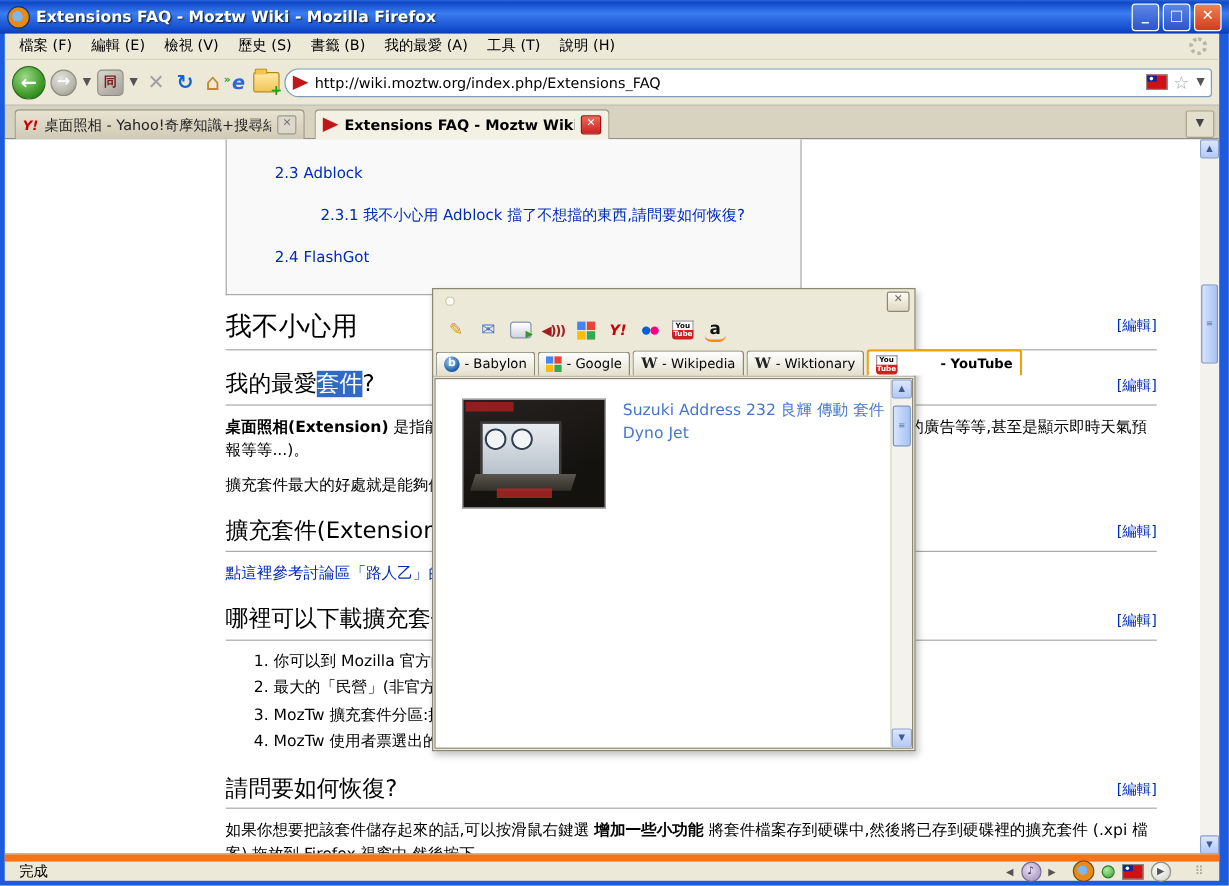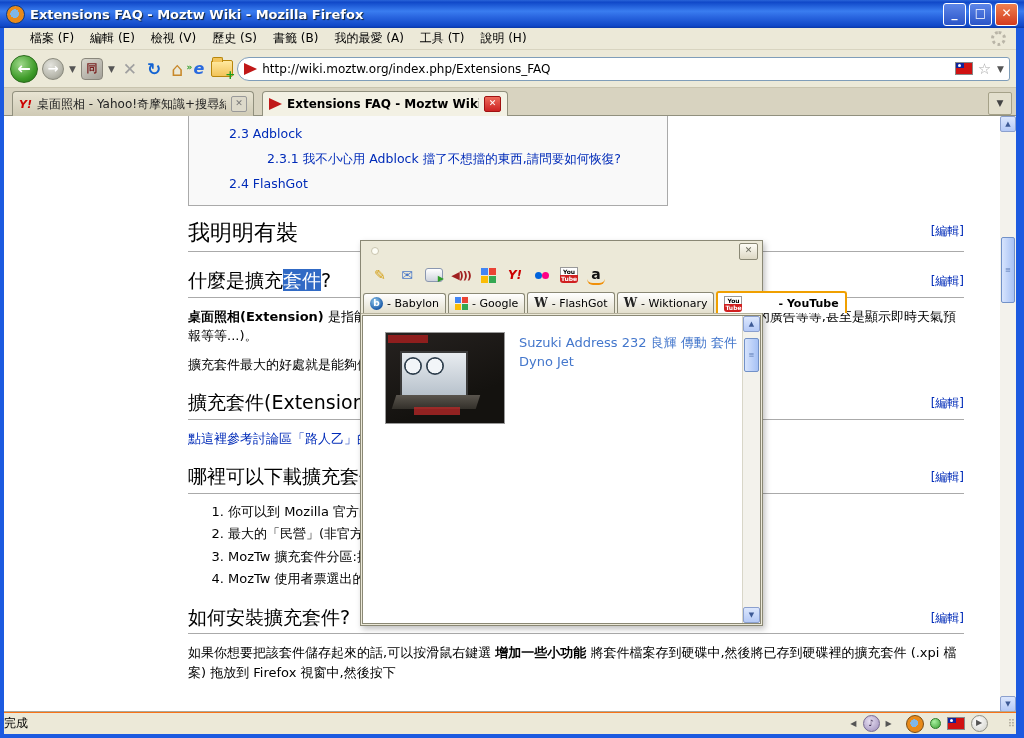--- a/index.html
+++ b/index.html
@@ -16,21 +16,21 @@
   }
   .titlebar .ttl{font-size:13px;font-weight:bold;text-shadow:1px 1px 1px #123;flex:1;white-space:nowrap;overflow:hidden;}
   .fx-ico{width:17px;height:17px;border-radius:50%;margin-right:5px;flex:0 0 auto;
     background:radial-gradient(circle at 45% 45%,#7fb7e8 0 32%,#e88a1a 33% 72%,#b4510a 100%);border:1px solid #123a7a;}
   .winbtn{width:21px;height:21px;margin-left:3px;border-radius:3px;border:1px solid #fff;
     color:#fff;font-size:12px;font-weight:bold;line-height:19px;text-align:center;flex:0 0 auto;
     background:linear-gradient(180deg,#5d86e8,#2b55c8);}
   .winbtn.close{background:linear-gradient(180deg,#f0814f,#d33b1f);}
   .menubar{
     position:absolute;left:4px;top:28px;width:1012px;height:22px;background:#ece9d8;
-    display:flex;align-items:center;font-size:12px;color:#000;box-sizing:border-box;padding-left:18px;
+    display:flex;align-items:center;font-size:12px;color:#000;box-sizing:border-box;padding-left:4px;
     border-bottom:1px solid #d8d4c0;
   }
   .menubar .mi{padding:2px 8px;white-space:nowrap;}
   .throbber{margin-left:auto;margin-right:10px;width:15px;height:15px;border-radius:50%;border:3px dotted #b9b5a7;box-sizing:border-box;}
   .toolbar{
     position:absolute;left:4px;top:50px;width:1012px;height:38px;background:#ece9d8;
     display:flex;align-items:center;box-sizing:border-box;padding:0 6px;gap:4px;
     border-bottom:1px solid #c9c4ae;
   }
   .navball{width:28px;height:28px;border-radius:50%;text-align:center;line-height:26px;color:#fff;font-size:16px;font-weight:bold;
@@ -69,42 +69,42 @@
   .tclose.red{background:linear-gradient(180deg,#ee6a5a,#cc2222);border-color:#a01111;color:#fff;}
   .alltabs{position:absolute;right:4px;top:4px;width:22px;height:21px;border:1px solid #a5a188;background:#e3dfcd;border-radius:2px;
     text-align:center;font-size:9px;line-height:20px;color:#444;}
   
   .content{position:absolute;left:4px;top:116px;width:996px;height:596px;background:#fff;overflow:hidden;}
   .wiki{margin:0 36px 0 184px;color:#000;font-size:13px;line-height:1.5;}
   a.wl{color:#002bb8;text-decoration:none;}
   .tocbox{width:478px;background:#f9f9f9;border:1px solid #aaa;border-top:none;padding:3px 0 6px 0;font-size:12.5px;}
   .tocbox .t1{padding-left:40px;}
   .tocbox .t2{padding-left:78px;}
-  .tocbox div{margin:6px 0;}
+  .tocbox div{margin:16px 0;}
   h1.wh,h2.wh{font-weight:normal;border-bottom:1px solid #aaa;margin:14px 0 8px 0;padding-bottom:2px;overflow:hidden;}
   h1.wh{font-size:22px;margin-top:10px;}
   h2.wh{font-size:19px;}
   .edit{float:right;font-size:12px;margin-top:6px;}
   .sel{background:#316ac5;color:#fff;}
   .wiki p{margin:9px 0;}
   .wiki ol{margin:8px 0 8px 0;padding-left:40px;}
   .wiki li{margin:3px 0;}
   .lock{display:inline-block;width:9px;height:8px;background:#e8c400;border:1px solid #9a8200;border-radius:1px;position:relative;margin:0 2px;vertical-align:baseline;}
   .lock::before{content:"";position:absolute;left:1px;top:-5px;width:5px;height:5px;border:1.5px solid #999;border-bottom:none;border-radius:4px 4px 0 0;}
   
   .vscroll{position:absolute;left:1000px;top:116px;width:16px;height:596px;background:#f3f2ec;}
   .sbtn{position:absolute;left:0;width:16px;height:16px;background:linear-gradient(180deg,#dce7fd,#b4c9f6);
     border:1px solid #8ba0ce;border-radius:2px;box-sizing:border-box;color:#3d5a96;font-size:7px;text-align:center;line-height:14px;}
   .sb-up{top:0;}
   .sb-dn{bottom:0;}
   .sthumb{position:absolute;left:1px;width:14px;background:linear-gradient(90deg,#d7e4fd,#a6c1f5);
     border:1px solid #7191c8;border-radius:2px;box-sizing:border-box;color:#5a7ab2;font-size:7px;display:flex;align-items:center;justify-content:center;}
   
-  .statusbar{position:absolute;left:4px;top:712px;width:1012px;height:22px;background:#ece9d8;border-top:1px solid #f97316;
-    box-shadow:0 -1px 0 #aca899;display:flex;align-items:center;font-size:12px;box-sizing:border-box;padding:0 0;}
+  .statusbar{position:absolute;left:4px;top:712px;width:1012px;height:22px;background:#ece9d8;border-top:6px solid #f97316;
+    box-shadow:0 -1px 0 #aca899;display:flex;align-items:center;font-size:12px;box-sizing:border-box;padding:0 12px;}
   .statusbar .stext{flex:1;}
   .sico{display:flex;align-items:center;gap:6px;margin-right:14px;}
   .mini-arrow{font-size:8px;color:#555;}
   .music{width:15px;height:15px;border-radius:50%;background:radial-gradient(circle at 40% 35%,#e8e0f2,#9a8ab8);border:1px solid #776a92;
     text-align:center;font-size:9px;line-height:14px;color:#403055;}
   .fxmini{width:16px;height:16px;border-radius:50%;background:radial-gradient(circle at 45% 45%,#7fb7e8 0 30%,#e88a1a 32% 75%,#a84c08 100%);border:1px solid #7a4a10;}
   .greendot{width:9px;height:9px;border-radius:50%;background:radial-gradient(circle at 35% 30%,#a8f0a0,#3da035);border:1px solid #2c7a28;}
   .playbtn{width:15px;height:15px;border-radius:50%;background:radial-gradient(circle at 40% 35%,#fff,#cfcfc7);border:1px solid #8f8f85;
     color:#555;font-size:8px;line-height:14px;text-align:center;}
   .grip{margin-left:6px;color:#a8a494;font-size:10px;letter-spacing:1px;}
@@ -221,26 +221,26 @@
 <div class="content">
   <div class="wiki">
     <div class="tocbox">
       <div class="t1"><a class="wl">2.3 Adblock</a></div>
       <div class="t2"><a class="wl">2.3.1 我不小心用 Adblock 擋了不想擋的東西,請問要如何恢復?</a></div>
       <div class="t1"><a class="wl">2.4 FlashGot</a></div>
     </div>
 
     <h1 class="wh">
       <span class="edit"><a class="wl">[編輯]</a></span>
-      <span>我明明有裝</span>
+      <span>我不小心用</span>
     </h1>
 
     <h2 class="wh">
       <span class="edit"><a class="wl">[編輯]</a></span>
-      <span>什麼是擴充</span><span class="sel">套件</span><span>?</span>
+      <span>我的最愛</span><span class="sel">套件</span><span>?</span>
     </h2>
 
     <p><b>桌面照相(Extension)</b><span> 是指能夠替 Firefox 增加一些小功能 (如:加強分頁瀏覽的功能、阻擋網頁內的廣告等等,甚至是顯示即時天氣預報等等...)。</span></p>
     <p>擴充套件最大的好處就是能夠依照個人的需求與喜好安裝適當的擴充套件,打造自己心目中的瀏覽器。</p>
 
     <h2 class="wh">
       <span class="edit"><a class="wl">[編輯]</a></span>
       <span>擴充套件(Extension) 要去哪裡找呢?</span>
     </h2>
     <p><a class="wl">點這裡參考討論區「路人乙」的詳細介紹文章</a></p>
@@ -251,21 +251,21 @@
     </h2>
     <ol>
       <li><span>你可以到 Mozilla 官方的擴充套件網站 Firefox Add-ons 下載安裝 </span><span class="lock"></span><span>(英文)。</span></li>
       <li>最大的「民營」(非官方) 擴充套件資訊網站。</li>
       <li>MozTw 擴充套件分區:提供中文化的擴充套件下載。</li>
       <li>MozTw 使用者票選出的十大必裝擴充套件 (推薦)</li>
     </ol>
 
     <h2 class="wh">
       <span class="edit"><a class="wl">[編輯]</a></span>
-      <span>如何安裝擴充套件?</span>
+      <span>請問要如何恢復?</span>
     </h2>
     <p><span>如果你想要把該套件儲存起來的話,可以按滑鼠右鍵選 </span><b>增加一些小功能</b><span> 將套件檔案存到硬碟中,然後將已存到硬碟裡的擴充套件 (.xpi 檔案) 拖放到 Firefox 視窗中,然後按下 </span></p>
 
   </div>
 </div>
 
 <div class="vscroll">
   <div class="sbtn sb-up">▲</div>
   <div class="sthumb" style="top:121px;height:66px;">≡</div>
   <div class="sbtn sb-dn">▼</div>
@@ -313,21 +313,21 @@
       <span class="pi-google" style="width:13px;height:13px;grid-template-columns:6px 6px;grid-template-rows:6px 6px;">
           <i style="background:#4285f4;"></i>
           <i style="background:#ea4335;"></i>
           <i style="background:#fbbc05;"></i>
           <i style="background:#34a853;"></i>
         </span>
       <span>- Google</span>
     </div>
     <div class="ptab">
       <span class="fav-w">W</span>
-      <span>- FlashGot</span>
+      <span>- Wikipedia</span>
     </div>
     <div class="ptab">
       <span class="fav-w">W</span>
       <span>- Wiktionary</span>
     </div>
     <div class="ptab active">
       <span class="pi-yt" style="width:18px;height:14px;">
           <span class="yt-you">You</span>
           <span class="yt-tube">Tube</span>
         </span>

